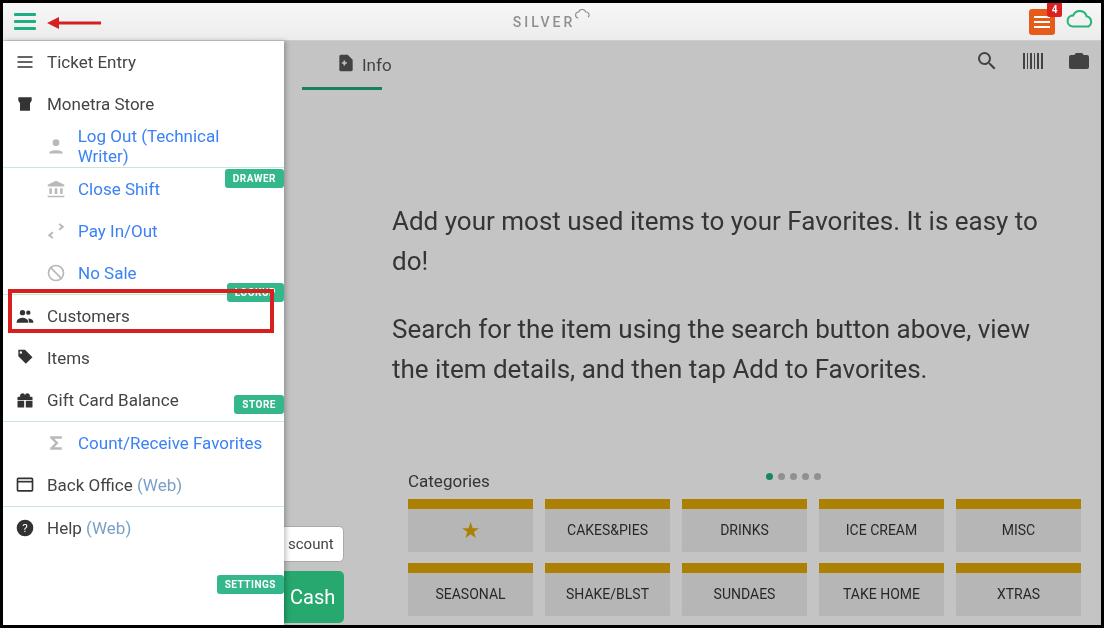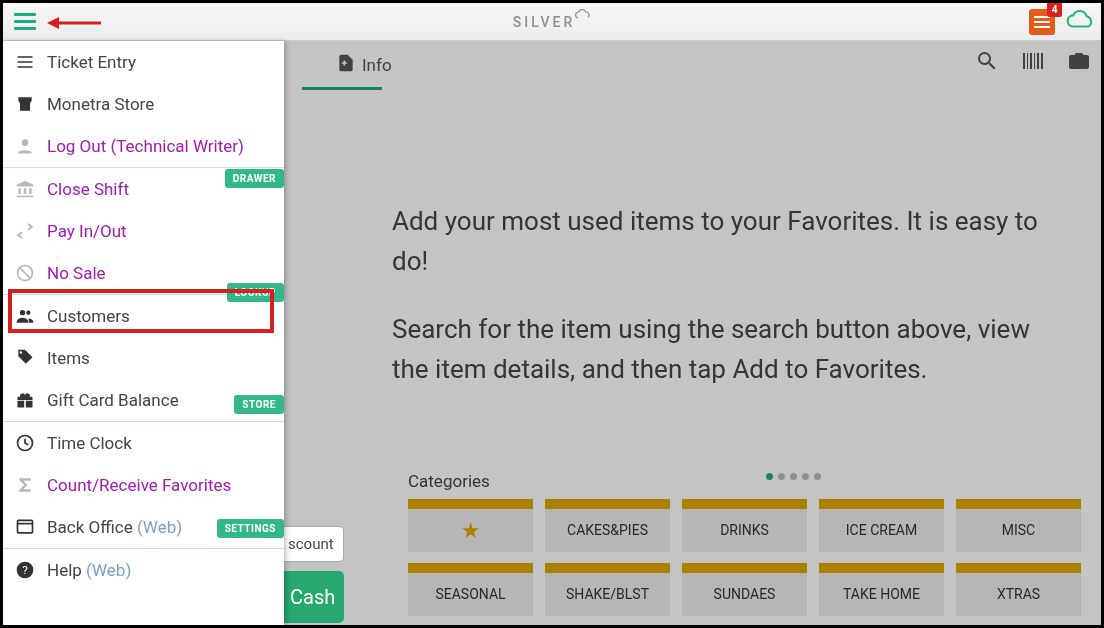--- a/index.html
+++ b/index.html
@@ -49,30 +49,30 @@
     .cat-tile::before { content:""; position:absolute; top:-10px; left:0; right:0; height:10px; background:#e0a600; }
     .cat-tile.star .star-ic { color:#e0a600; font-size:22px; }
 
     
     .peek { position:absolute; top:38px; left:0; width:281px; bottom:0; }
     .peek .amount { position:absolute; right:8px; top:452px; font-size:18px; color:#333; }
 
     
     .drawer { position:absolute; top:38px; left:0; width:281px; bottom:0; background:#fff; box-shadow:2px 0 5px rgba(0,0,0,.25); }
     .item { display:flex; align-items:center; height:42px; padding:0 12px; font-size:17px; color:#444; cursor:pointer; }
-    .item.dim { color:#a21caf; }
+    .item.dim { color:#3b82f6;margin-left:31px; }
     .item .ic { width:22px; margin-right:10px; color:#333; display:flex; }
     .item.dim .ic { color:#b9b9b9; }
     .item .web { color:#7aa0c8; }
     .item-sep { height:1px; background:#c5e8d7; margin:0; }
     .badge { position:absolute; right:0; background:#34b88b; color:#fff; font-size:10px; font-weight:bold; padding:4px 8px; border-radius:3px; letter-spacing:.5px; }
     .badge.drawer-b { top:128px; }
     .badge.lookup-b { top:242px; }
     .badge.store-b  { top:354px; }
-    .badge.settings-b { top:478px;text-align:center; }
+    .badge.settings-b { top:534px;text-align:center; }
 
     .highlight { position:absolute; top:248px; left:5px; width:266px; height:44px; border:4px solid #d62020; pointer-events:none; }
 
     
     .svg20 { width:20px; height:20px; }
   </style>
 </head>
 <body>
 
 <div class="frame">
@@ -258,29 +258,20 @@
     </div>
     <div class="item">
       <span class="ic">
           <svg class="svg20" viewBox="0 0 24 24" fill="#333">
             <path d="M20 8h-2.3a3 3 0 0 0-5.7-1.9A3 3 0 0 0 6.3 8H4a1 1 0 0 0-1 1v3h18V9a1 1 0 0 0-1-1zM3 13h8v8H4a1 1 0 0 1-1-1zm10 0h8v7a1 1 0 0 1-1 1h-7z"></path>
           </svg>
         </span>
       <span>Gift Card Balance</span>
     </div>
     <div class="item-sep"></div>
-    <div class="item">
-      <span class="ic">
-          <svg class="svg20" viewBox="0 0 24 24" fill="none" stroke="#333" stroke-width="2">
-            <circle cx="12" cy="12" r="9"></circle>
-            <path d="M12 7v5l4 2"></path>
-          </svg>
-        </span>
-      <span>Time Clock</span>
-    </div>
     <div class="item dim">
       <span class="ic">
           <svg class="svg20" viewBox="0 0 24 24" fill="#b9b9b9">
             <path d="M5 4h14v3h-9l5 5-5 5h9v3H5v-2l6-6-6-6z"></path>
           </svg>
         </span>
       <span>Count/Receive Favorites</span>
     </div>
     <div class="item">
       <span class="ic">

